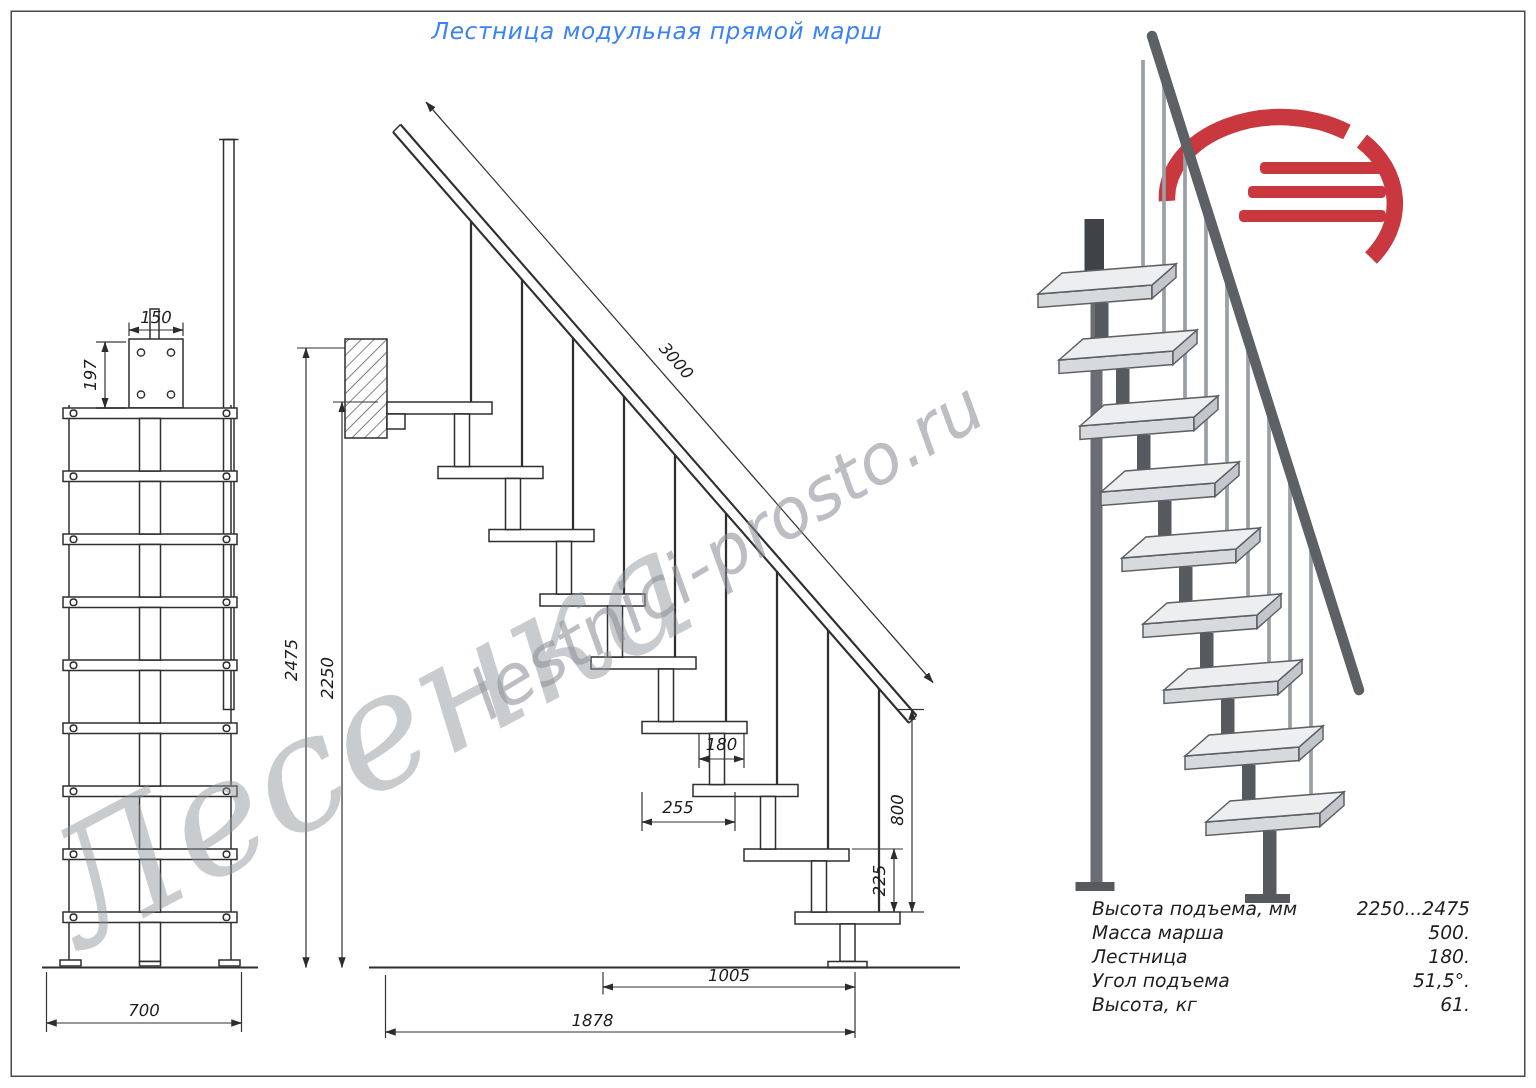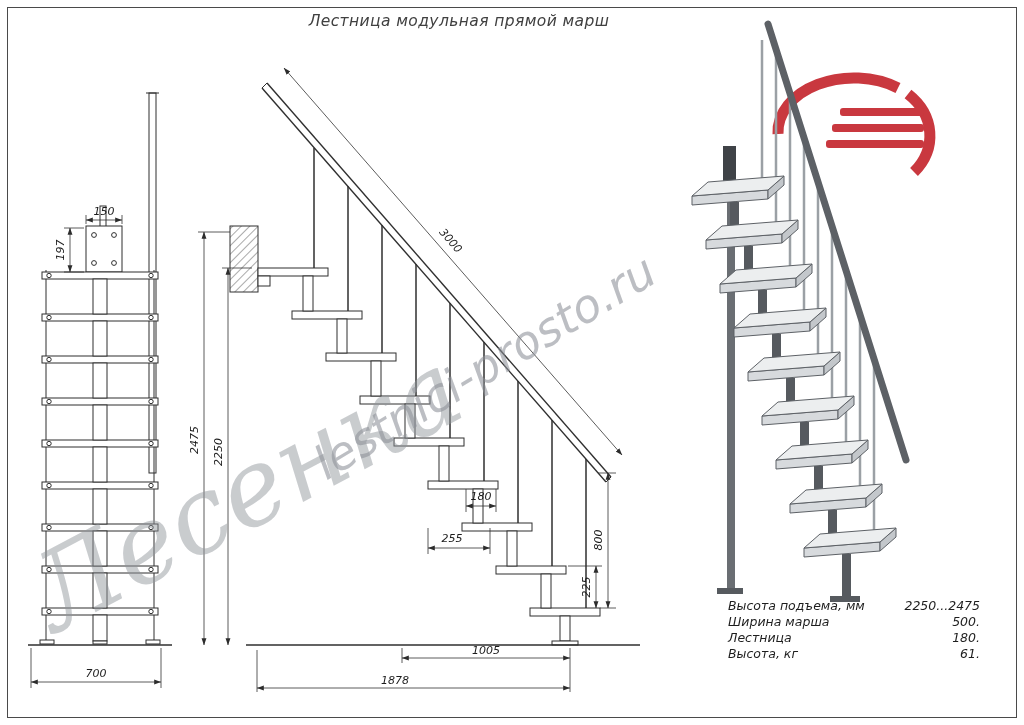--- a/index.html
+++ b/index.html
@@ -1,20 +1,20 @@
 <!DOCTYPE html>
 <html><head>
 <meta charset="utf-8">
 <style>
   html,body{margin:0;padding:0;background:#fff;}
   .page{position:relative;width:1024px;height:725px;background:#fff;overflow:hidden;
         font-family:"DejaVu Sans",sans-serif;}
   .frame{position:absolute;inset:7px;border:1.5px solid #4a4a4a;pointer-events:none;}
-  .title{position:absolute;left:459px;top:12px;transform:translateX(-50%);
-         font:italic 15.5px "DejaVu Sans",sans-serif;color:#404040;white-space:nowrap;letter-spacing:.4px;}
+  .title{position:absolute;left:438px;top:12px;transform:translateX(-50%);
+         font:italic 15.5px "DejaVu Sans",sans-serif;color:#3b82f6;white-space:nowrap;letter-spacing:.4px;}
   svg{position:absolute;left:0;top:0;}
   .dimtxt{font:italic 11px "DejaVu Sans",sans-serif;fill:#1c1c1c;}
   .wm-brand{position:absolute;left:38px;top:540px;transform:rotate(-28deg);transform-origin:0 50%;
             font:italic 106px "DejaVu Serif",serif;color:#90959b;opacity:.48;white-space:nowrap;pointer-events:none;}
   .wm-site{position:absolute;left:318px;top:440px;transform:rotate(-31deg);transform-origin:0 50%;
            font:italic 46px "DejaVu Sans",sans-serif;color:#8d9198;opacity:.58;white-space:nowrap;pointer-events:none;}
   .specs{position:absolute;left:728px;top:598px;width:252px;}
   .spec-row{display:flex;justify-content:space-between;align-items:baseline;
             font:italic 12.5px "DejaVu Sans",sans-serif;color:#1e1e1e;line-height:16px;}
   .spec-row .v{text-align:center;}
@@ -279,25 +279,29 @@
 
   <div class="wm-brand">Лесенка</div>
   <div class="wm-site">lestnici-prosto.ru</div>
 
   <div class="specs">
     <div class="spec-row">
       <span>Высота подъема, мм</span>
       <span class="v">2250...2475</span>
     </div>
     <div class="spec-row">
-      <span>Ширина марша</span>
+      <span>Масса марша</span>
       <span class="v">500.</span>
     </div>
     <div class="spec-row">
       <span>Лестница</span>
       <span class="v">180.</span>
     </div>
     <div class="spec-row">
+      <span>Угол подъема</span>
+      <span class="v">51,5°.</span>
+    </div>
+    <div class="spec-row">
       <span>Высота, кг</span>
       <span class="v">61.</span>
     </div>
   </div>
 </div>
 
 </body></html>

